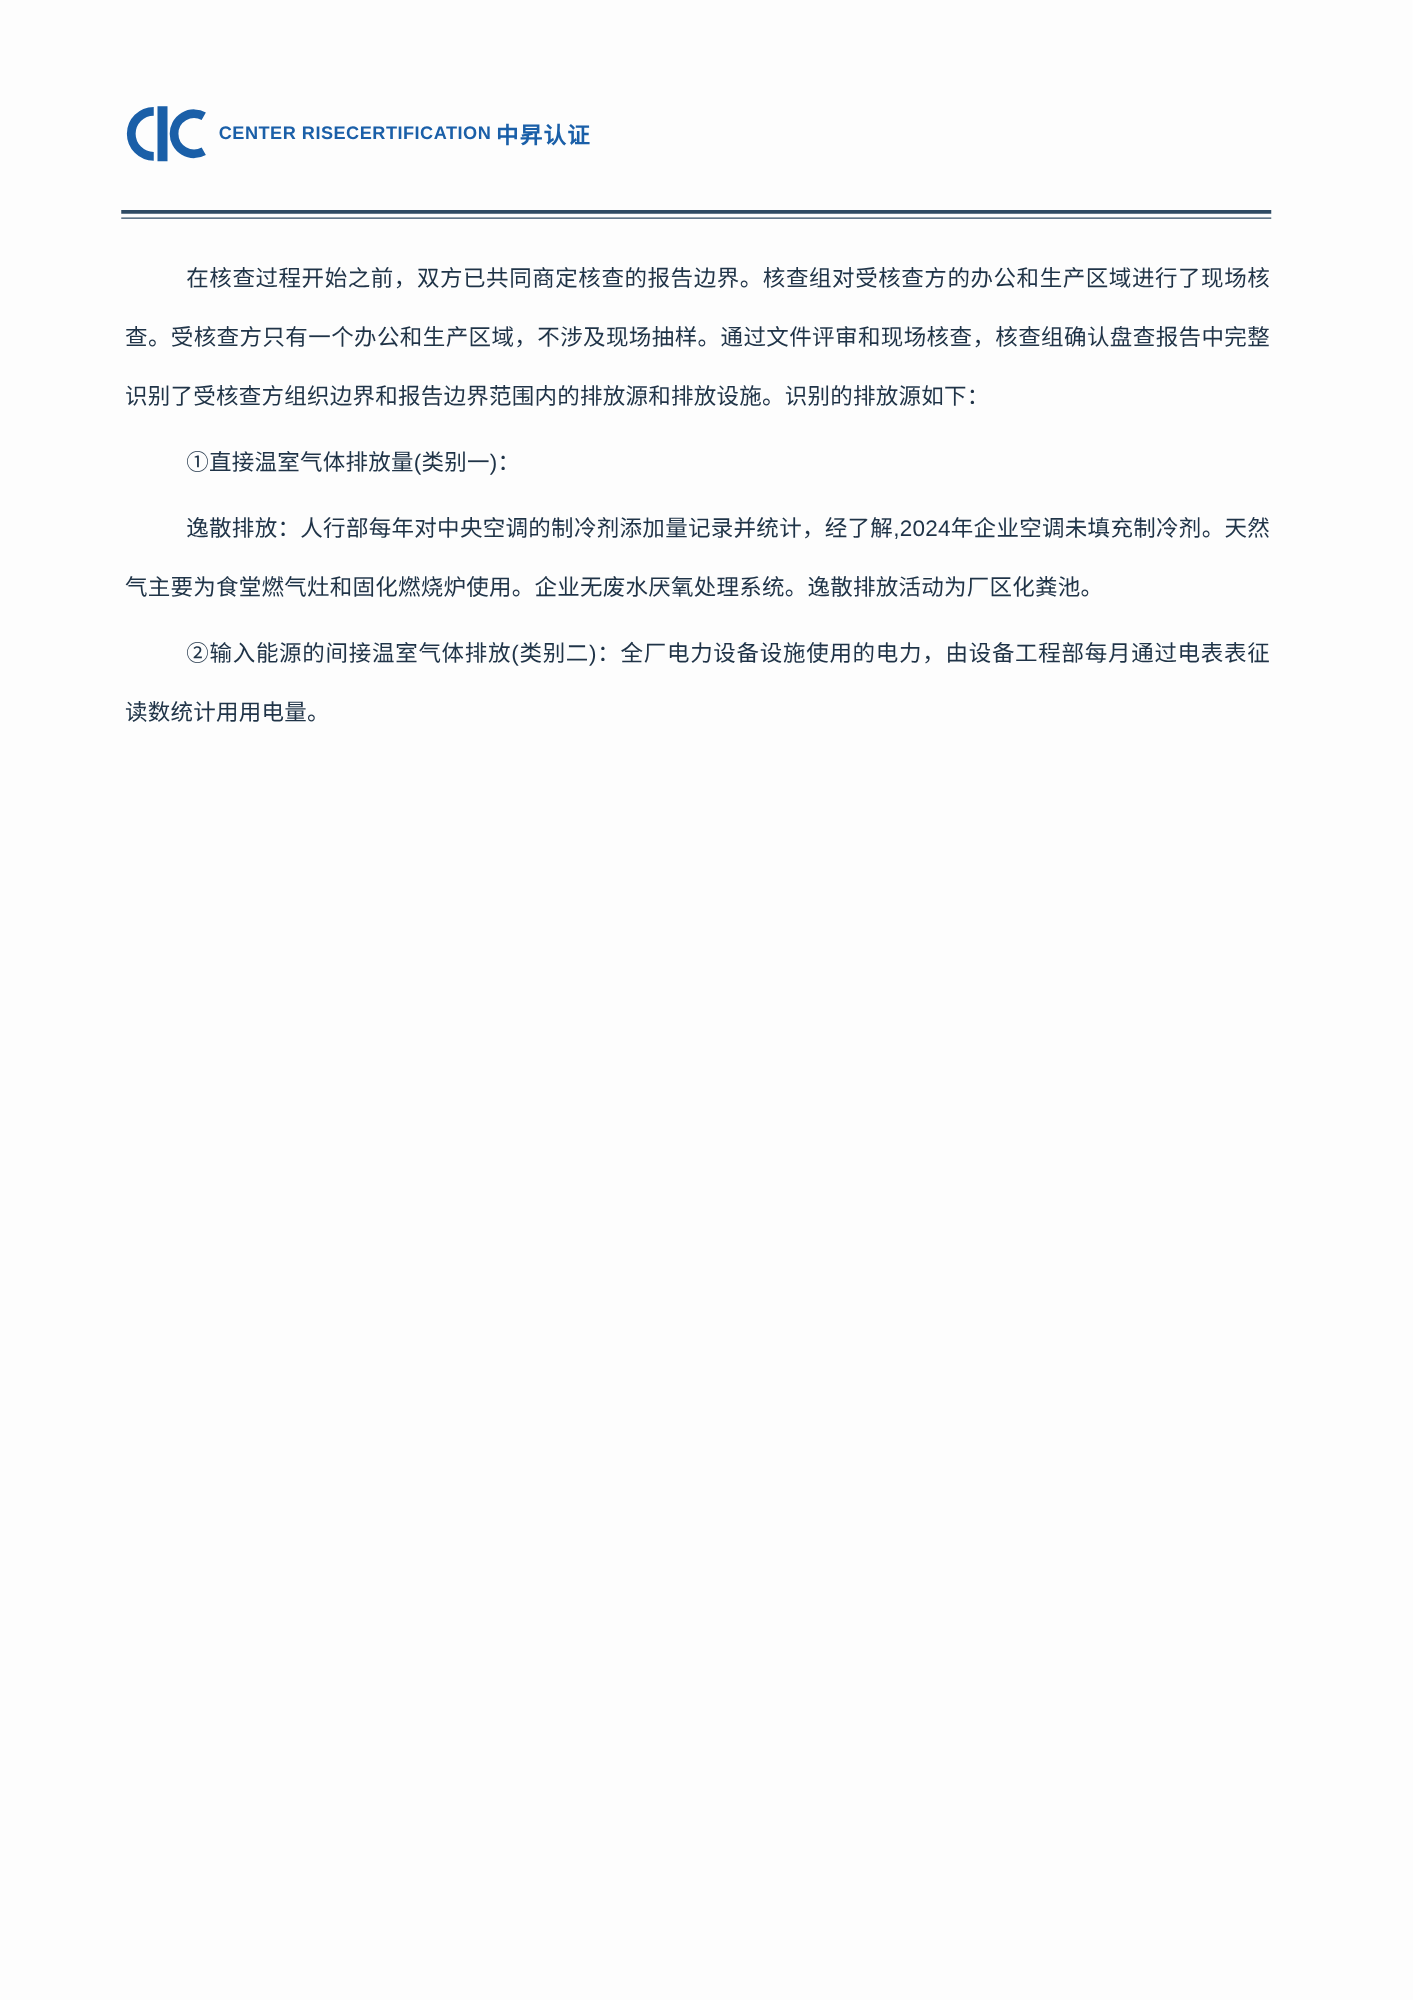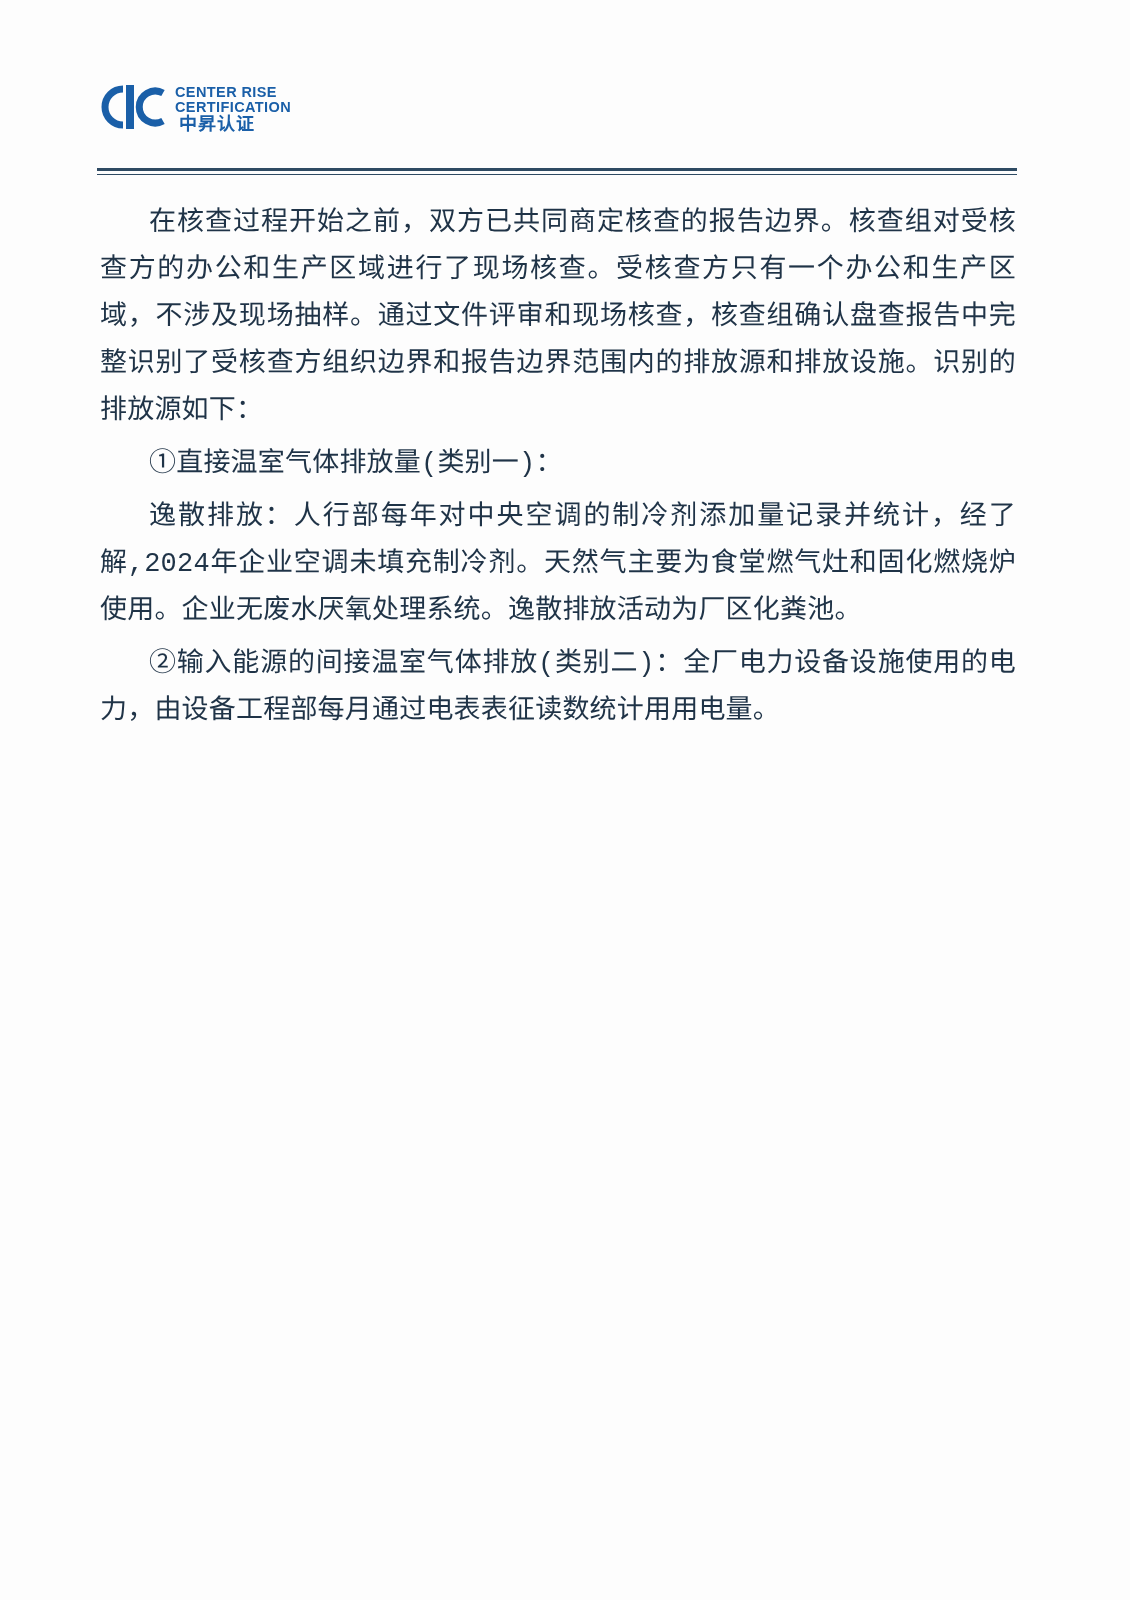--- a/index.html
+++ b/index.html
@@ -32,21 +32,21 @@
     display: flex;
     align-items: center;
     gap: 6px;
     height: 62px;
   }
   .logo-mark {
     display: block;
   }
   .logo-text-block {
     display: flex;
-    flex-direction: column;
+    flex-direction: row;
     justify-content: center;
     line-height: 1.02;
   }
   .logo-line1, .logo-line2 {
     font-family: "Liberation Sans", sans-serif;
     font-weight: bold;
     font-size: 14.5px;
     letter-spacing: 0.4px;
     color: #1a5fa8;
   }
@@ -77,27 +77,27 @@
   }
   
   .content {
     position: absolute;
     left: 100px;
     top: 200px;
     width: 916px;
   }
   p.para {
     margin: 0 0 6px 0;
-    font-size: 27px;
+    font-size: 18px;
     line-height: 47px;
     text-align: justify;
     text-justify: inter-ideograph;
     letter-spacing: 0.2px;
     color: #1f3347;
-    font-family: Liberation Mono, monospace;
+    font-family: Liberation Sans, sans-serif;
   }
   p.indent {
     text-indent: 49px;
   }
 </style>
 </head>
 <body>
 
 <div class="page">
 

